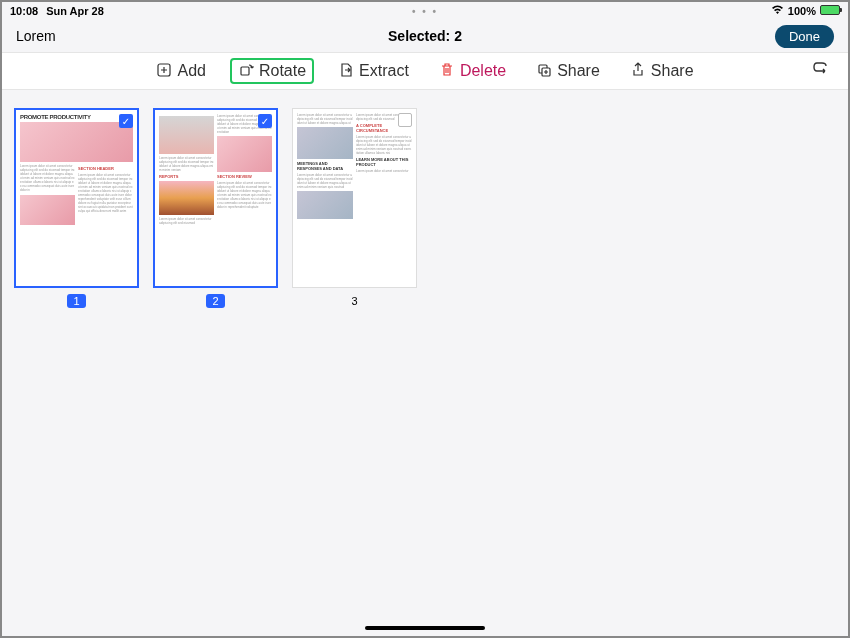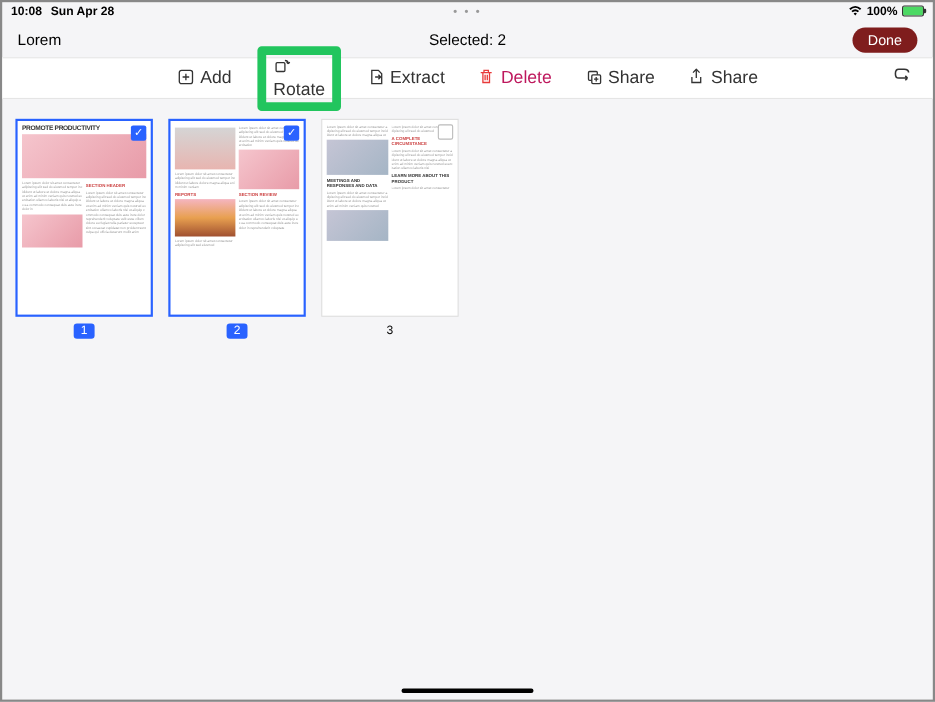--- a/index.html
+++ b/index.html
@@ -60,27 +60,27 @@
   padding: 6px 14px;
   height: 32px;
 }
 .close-btn {
   font-size: 14px;
   color: #000;
   cursor: pointer;
 }
 .header-title {
   font-size: 14px;
-  font-weight: 400;
+  font-weight: 700;
   position: absolute;
   left: 50%;
   transform: translateX(-50%);
 }
 .done-btn {
-  background: #7f1d1d;
+  background: #0c4a6e;
   color: #fff;
   border-radius: 14px;
   padding: 4px 14px;
   font-size: 13px;
   font-weight: 500;
   cursor: pointer;
 }
 
 .toolbar {
   background: #fff;
@@ -101,24 +101,23 @@
 .tool-btn {
   display: flex;
   align-items: flex-start;
   gap: 5px;
   font-size: 16px;
   color: #333;
   cursor: pointer;
   padding: 4px 6px;
 }
 .tool-btn.highlighted {
-  border: 8px solid #22c55e;
+  border: 2px solid #22c55e;
   border-radius: 4px;
   padding: 2px 6px;
-  flex-direction: column;
 }
 .tool-btn.delete { color: #be185d; }
 .tool-icon { width: 16px; height: 16px; display: inline-flex; align-items: center; justify-content: center; }
 .undo-btn {
   position: absolute;
   right: 18px;
   font-size: 16px;
   cursor: pointer;
 }
 

